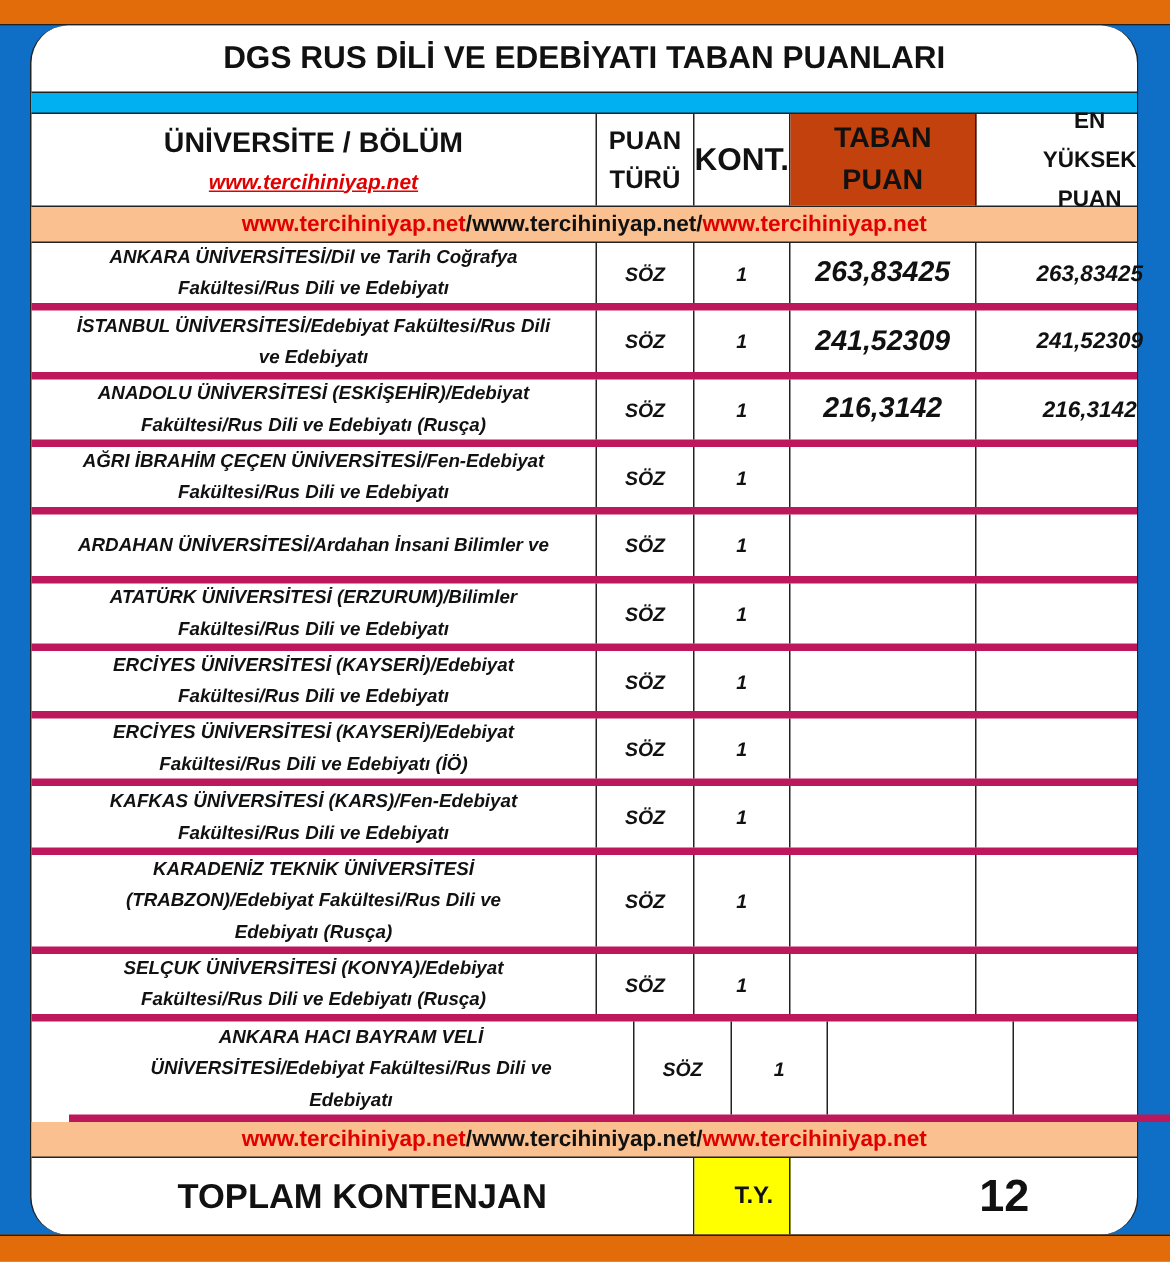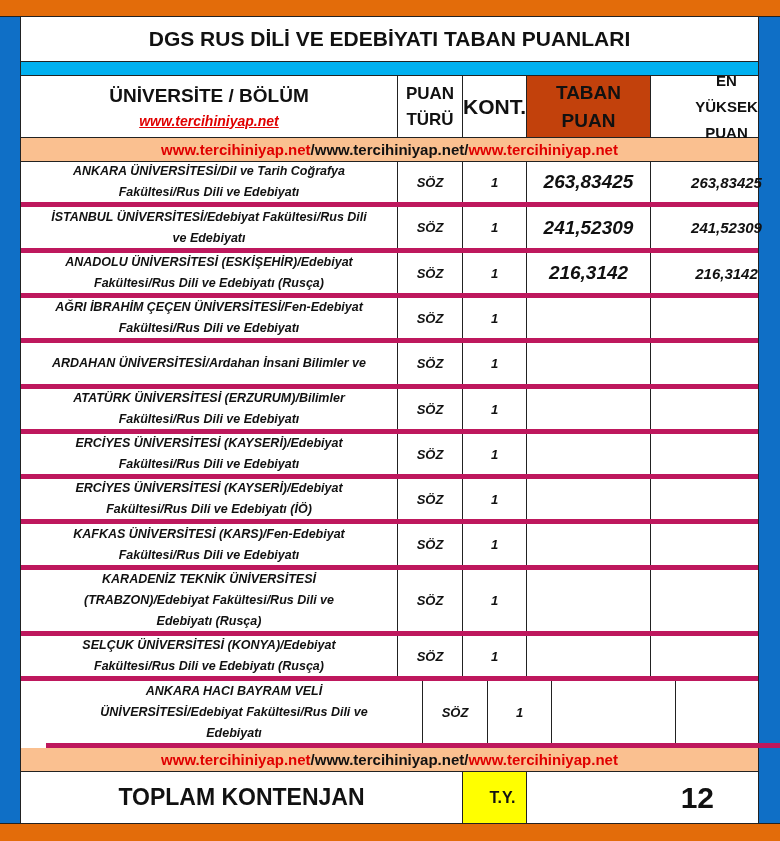--- a/index.html
+++ b/index.html
@@ -15,20 +15,21 @@
     }
     .bottom-bar {
       position: absolute; left: 0; top: 823px; width: 780px; height: 18px;
       background: #e36c0a; border-top: 1px solid #222;
     }
     .sheet {
       position: absolute; left: 20px; top: 17px; width: 739px; height: 806px;
       background: #fff;
       border-left: 1px solid #222; border-right: 1px solid #222;
       box-sizing: border-box;
+      border-radius: 25px;
     }
     .row { position: absolute; left: 0; width: 737px; box-sizing: border-box; }
     .title-row {
       top: 0; height: 45px; display: flex; align-items: center; justify-content: center;
       font-weight: bold; font-size: 21px; letter-spacing: 0px;
       border-bottom: 1px solid #222;
     }
     .cyan-band {
       top: 45px; height: 14px; background: #00b0f0; border-bottom: 1px solid #222;
     }
@@ -341,20 +342,20 @@
     <span class="red">www.tercihiniyap.net</span>
   </div>
 
   <div class="row total-row" style="top:755px;">
     <div class="cell" style="left:0;width:442px;border-right:1px solid #222;align-items:center;">
       <span class="total-label">TOPLAM KONTENJAN</span>
     </div>
     <div class="cell c3 ty">
       <span>T.Y.</span>
     </div>
-    <div class="cell last" style="left:504px;width:189px;align-items:flex-end;">
+    <div class="cell last" style="left:532px;width:189px;">
       <span class="total-val">12</span>
     </div>
   </div>
 
 </div>
 
 <div class="bottom-bar"></div>
 
 </body></html>

